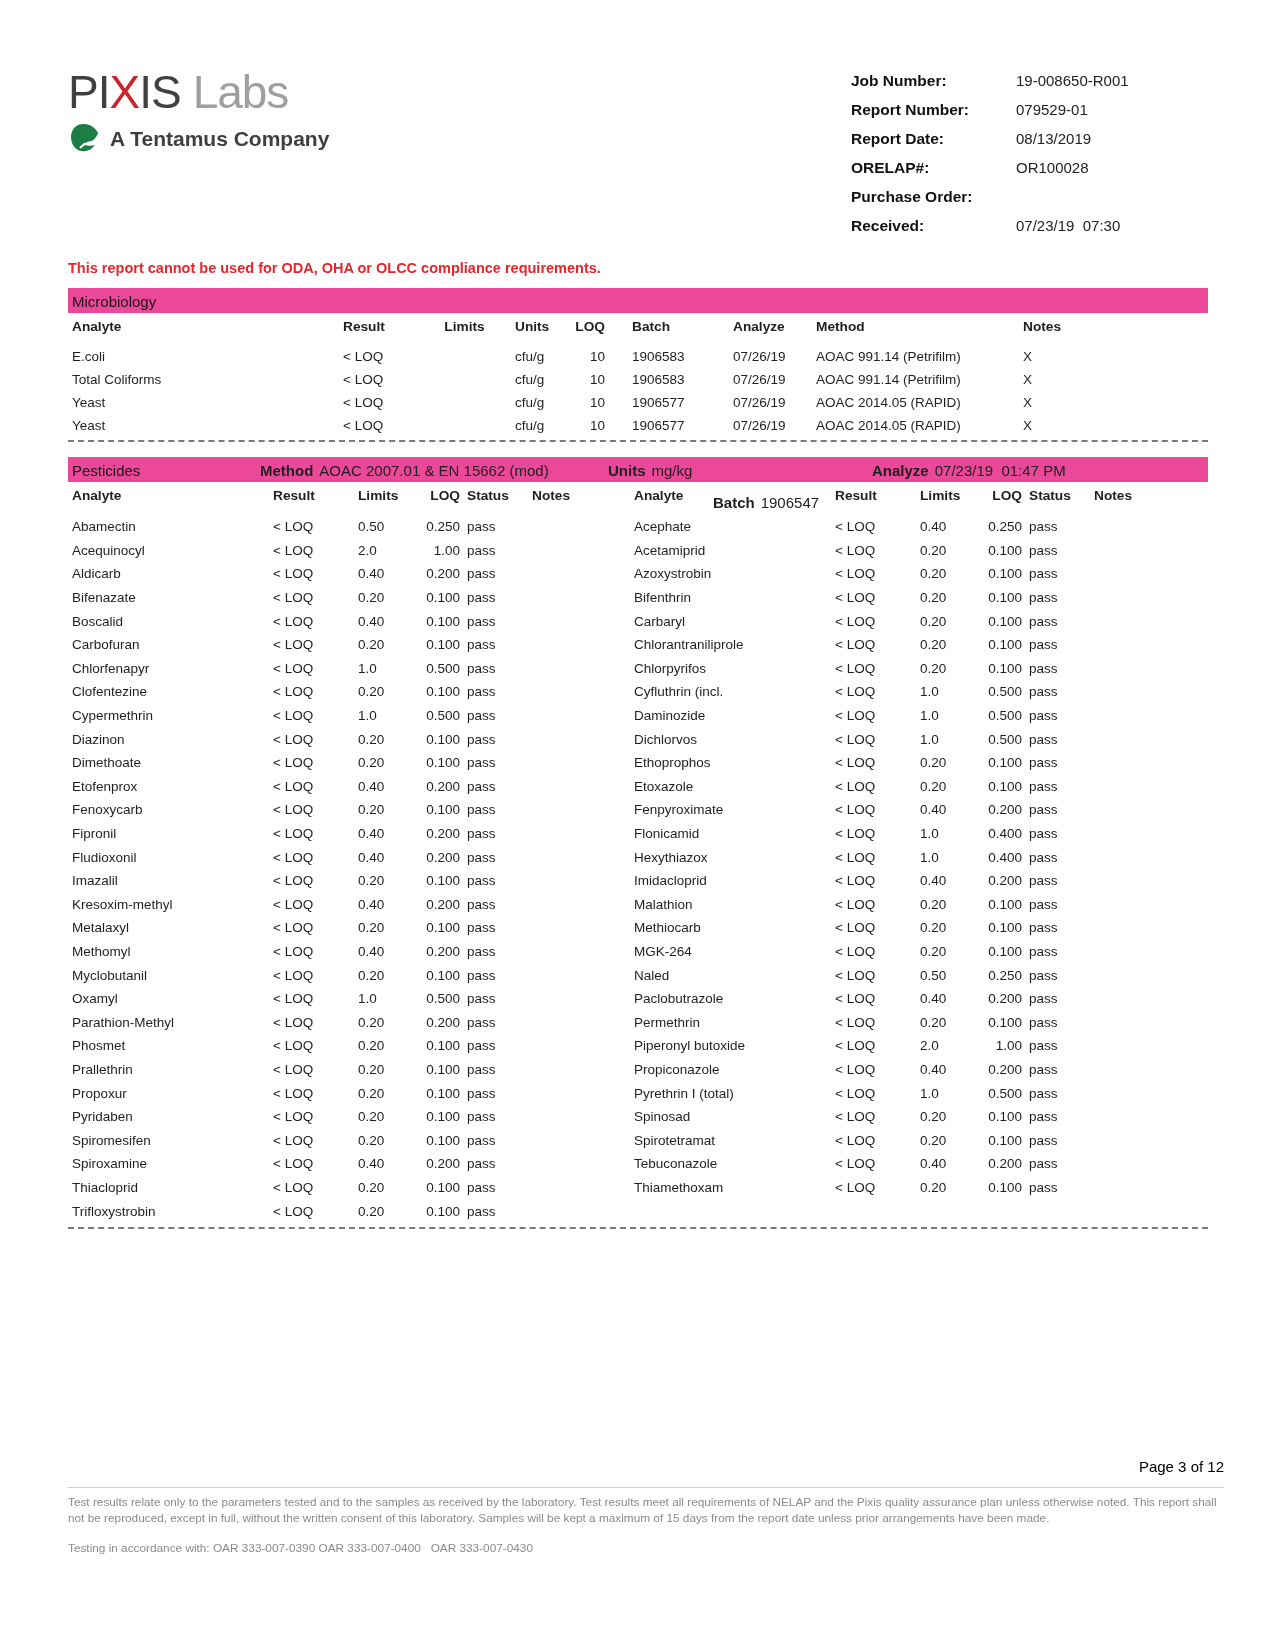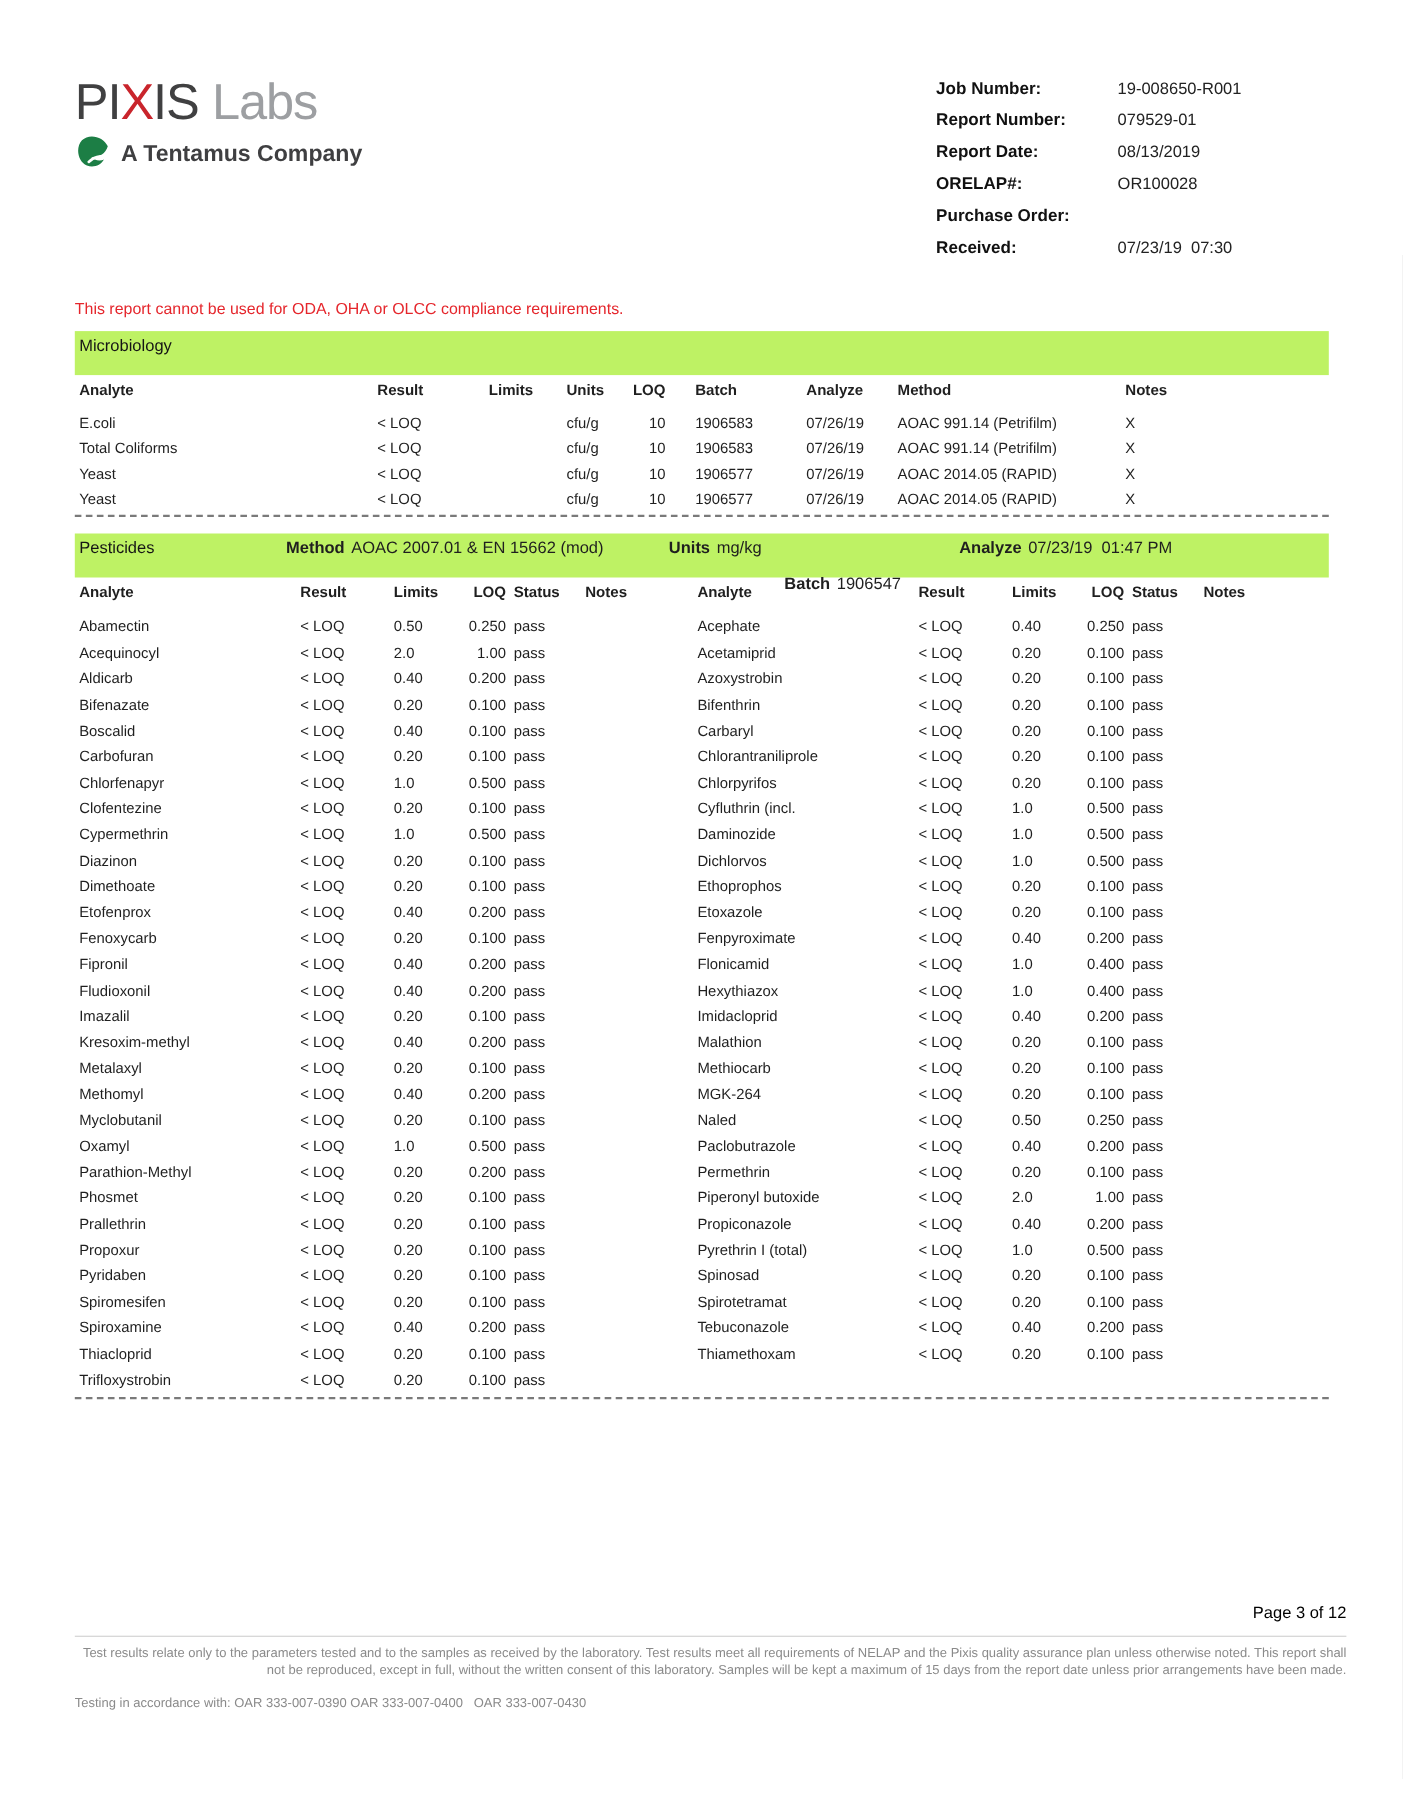--- a/index.html
+++ b/index.html
@@ -18,24 +18,24 @@
   .addr-block{width:290px;flex:none;margin-left:28px;text-align:center;}
   .addr-line{font-size:15px;line-height:25px;color:#242424;}
   .barcode{width:148px;height:46px;margin:22px auto 0 auto;
      background:repeating-linear-gradient(90deg,#000 0 2px,#fff 2px 4px,#000 4px 7px,#fff 7px 8px,#000 8px 9px,#fff 9px 12px,#000 12px 14px,#fff 14px 17px,#000 17px 18px,#fff 18px 21px,#000 21px 22px,#fff 22px 24px);}
   .meta-block{margin-left:auto;width:357px;flex:none;padding-top:2px;}
   .meta-row{display:flex;line-height:22px;margin-bottom:7px;}
   .meta-row .lbl{width:165px;flex:none;font-weight:bold;font-size:15.5px;color:#111;}
   .meta-row .val{font-size:15px;color:#222;white-space:pre;}
 
   
-  .red-note{margin-top:29px;font-size:14.5px;color:#e5262c;}
+  .red-note{margin-top:16px;font-size:14.5px;color:#e5262c;font-weight:bold;}
 
   
-  .band{background:#bef264;height:40px;line-height:27px;margin-top:12px;position:relative;font-size:15px;}
+  .band{background:#ec4899;height:25px;line-height:27px;margin-top:12px;position:relative;font-size:15px;}
   .band .band-title{padding-left:4px;color:#151515;}
   .band .bp{position:absolute;top:0;white-space:pre;}
   .band .bp b{font-weight:bold;margin-right:6px;}
   .bp-method{left:192px;} .bp-units{left:540px;} .bp-batch{left:645px;margin-top:32px;} .bp-analyze{left:804px;}
 
   
   .micro-section{border-bottom:2px dashed #7a7a7a;padding-bottom:3px;}
   .mrow{display:grid;grid-template-columns:275px 98px 47px 60px 57px 103px 105px 210px 1fr;
         font-size:13.5px;height:23px;align-items:center;}
   .mrow.mhead{font-weight:bold;height:20px;margin-top:3px;font-size:13.7px;}
@@ -62,21 +62,21 @@
   .prow .cell-analyte{padding-left:4px;}
   .prow .cell-loq{text-align:right;}
   .prow .cell-status{padding-left:7px;}
   .prow .cell-notes{padding-left:9px;}
   .pbody{margin-top:11px;}
 
   
   .footer{position:absolute;left:68px;right:51px;top:1458px;}
   .page-num{text-align:right;font-size:15px;color:#000;line-height:18px;}
   .foot-rule{border-top:1px solid #cfcfcf;margin-top:11px;}
-  .foot-par{padding-top:6px;font-size:11.8px;line-height:16px;color:#8a8a8a;text-align:right;}
+  .foot-par{padding-top:6px;font-size:11.8px;line-height:16px;color:#8a8a8a;}
   .foot-accord{margin-top:15px;font-size:11.8px;color:#8a8a8a;white-space:pre-wrap;}
 </style>
 </head>
 <body>
 
 <div class="page">
   <div class="content">
 
     <div class="hdr">
 

